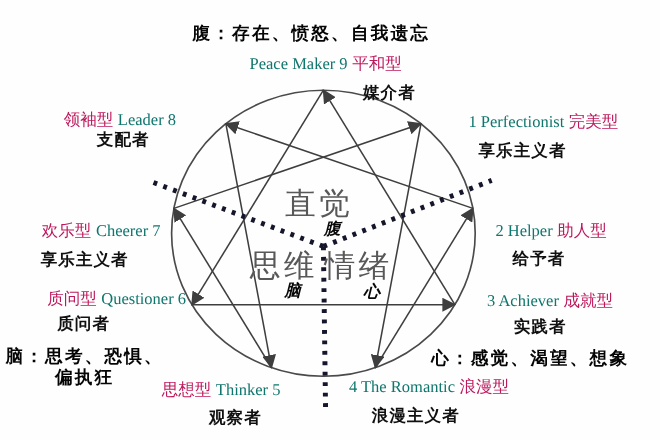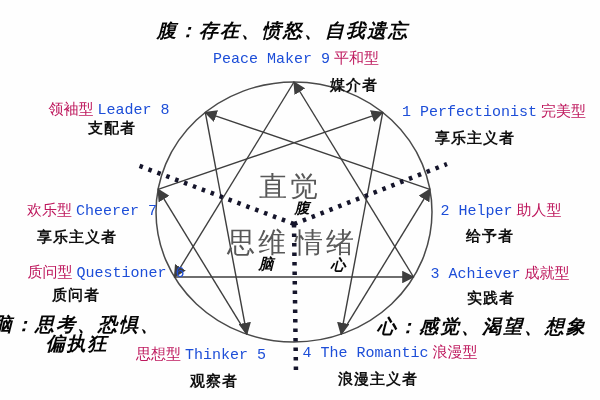--- a/index.html
+++ b/index.html
@@ -6,25 +6,25 @@
   .stage{
     position:relative;width:600px;height:400px;background:#fefefe;
     font-family:"Liberation Sans",sans-serif;overflow:hidden;
   }
   .stage svg{position:absolute;left:0;top:0;}
   .lbl{
     position:absolute;white-space:nowrap;transform:translate(-50%,-50%);
     font-size:15px;color:#2a2a2a;text-align:center;line-height:1.1;
   }
   .cn{font-family:"Liberation Serif",serif;color:#be185d;}
-  .en{font-family:Liberation Mono, monospace;color:#1d4ed8;}
+  .en{font-family:Liberation Serif, serif;color:#0f766e;}
   .alias{font-weight:bold;color:#101010;letter-spacing:1px;}
   .cursive{
-    font-family:"DejaVu Serif",serif;font-weight:bold;font-style:italic;
-    color:#050505;font-size:19px;letter-spacing:2px;
+    font-family:"DejaVu Serif",serif;font-weight:bold;
+    color:#050505;font-size:16px;letter-spacing:2px;
   }
   .center-word{
     font-family:"Liberation Serif",serif;font-size:28px;color:#585858;
     letter-spacing:3px;
   }
   .organ{
     font-family:"DejaVu Serif",serif;font-weight:bold;font-style:italic;
     font-size:15px;color:#070707;
   }
 </style>

